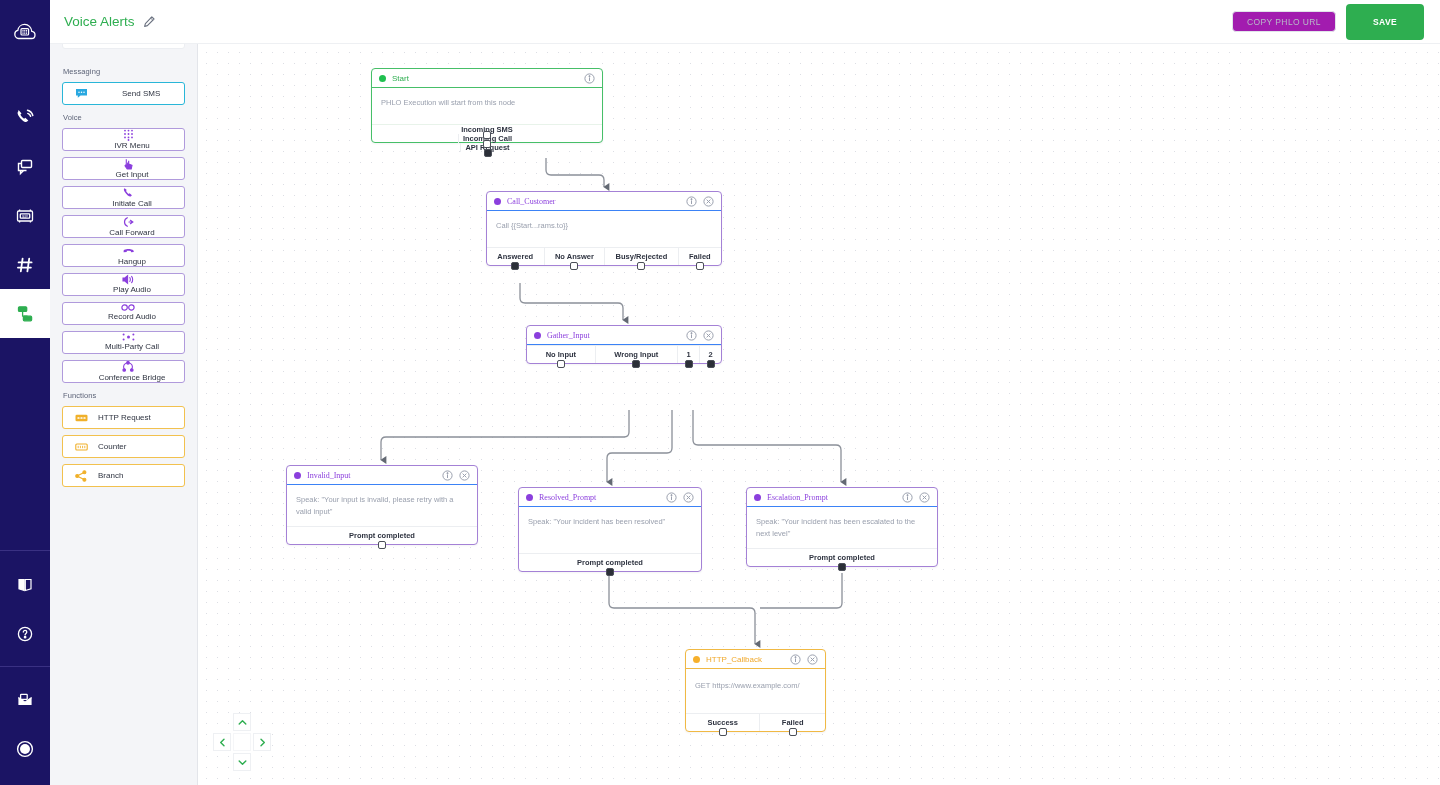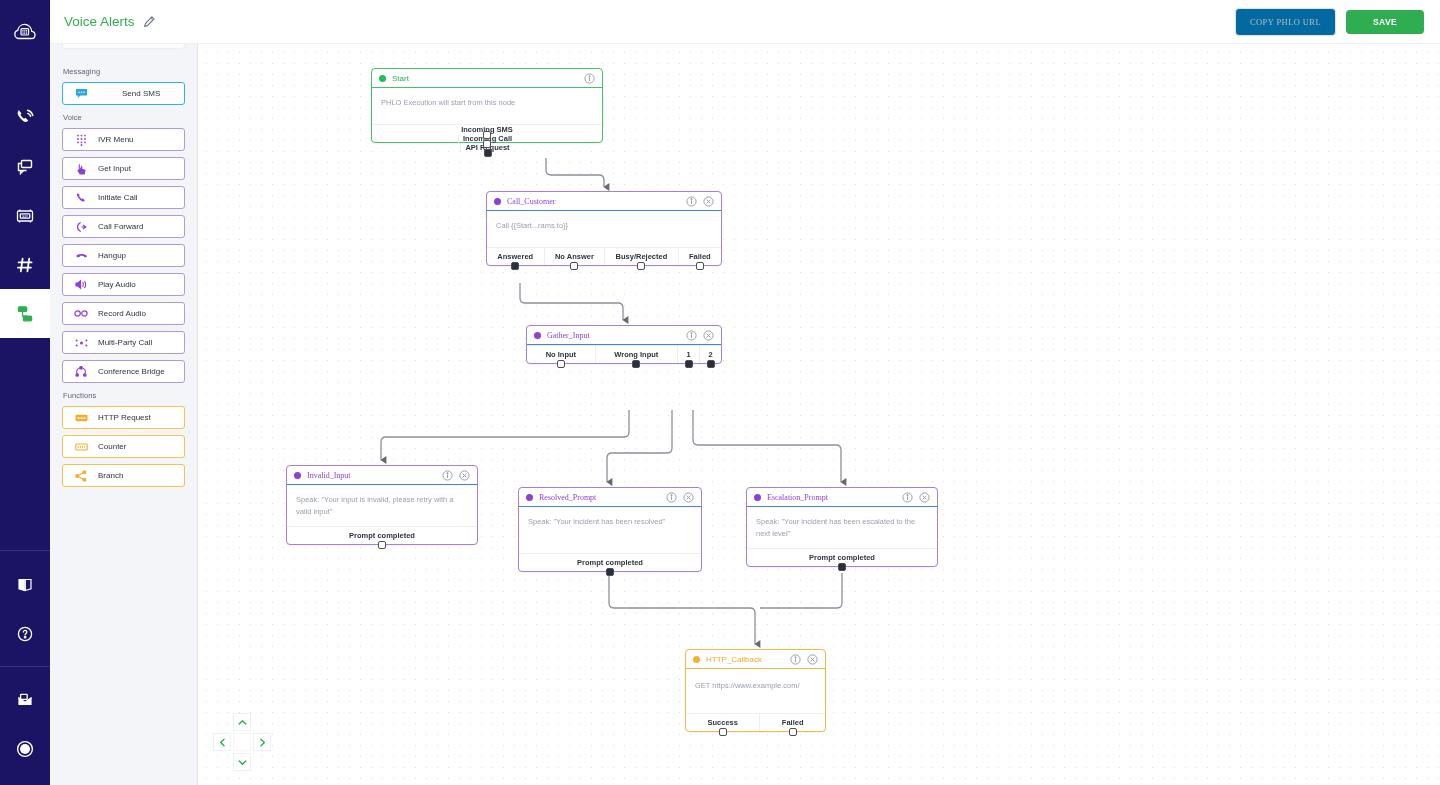--- a/index.html
+++ b/index.html
@@ -68,21 +68,21 @@
     border-radius: 3px;
     display: flex; align-items: center;
     margin-bottom: 6px;
     cursor: grab;
     padding-left: 9px;
   }
   .comp .ic { width: 18px; display:flex; align-items:center; justify-content:center; }
   .comp .lbl { font-size: 8px; color: #2e3340; margin-left: 8px; }
   .comp.msg { border: 1px solid #29b6d8; }
   .comp.msg .lbl { color:#2e3340;padding-left:24px; }
-  .comp.voice { border: 1px solid #b09adc; }
+  .comp.voice { border: 1px solid #b09adc; flex-direction: column; }
   .comp.fn { border: 1px solid #f2c14e; }
 
   
   .canvas {
     flex: 1 1 auto; position: relative; height: 785px;
     background-color: #ffffff;
     background-image: radial-gradient(#dcdee4 0.75px, transparent 0.75px);
     background-size: 11px 11px;
     background-position: 3px 3px;
     overflow: hidden;
@@ -94,30 +94,30 @@
     background: #ffffff; z-index: 40;
     display: flex; align-items: center;
     border-bottom: 1px solid #eef0f3;
   }
   .phlo-title {
     margin-left: 14px; font-size: 13.5px; color: #2eae50; font-weight: 400;
   }
   .edit-pencil { margin-left: 8px; cursor: pointer; display:flex; }
   .topbar-right { margin-left: auto; display: flex; align-items: center; gap: 10px; margin-right: 16px; }
   .btn-copy {
-    height: 28px; padding: 0 14px;
+    height: 21px; padding: 0 14px;
     border: 1px solid #e1e4ea; border-radius: 4px;
-    background: #0369a1; color: #b7bcc7;
+    background: #a21caf; color: #b7bcc7;
     font-size: 8.5px; letter-spacing: .4px;
     display: flex; align-items: center; justify-content: center;
     cursor: pointer; min-width: 101px;
-    font-family: Liberation Serif, serif;
+    font-family: Liberation Sans, sans-serif;
   }
   .btn-save {
-    height: 24px; padding: 0 14px;
+    height: 36px; padding: 0 14px;
     border: none; border-radius: 4px;
     background: #2eae50; color: #ffffff;
     font-size: 8.5px; letter-spacing: .4px; font-weight: bold;
     display: flex; align-items: center; justify-content: center;
     cursor: pointer; min-width: 78px;
     font-family: "Liberation Sans", sans-serif;
   }
 
   
   .node {

